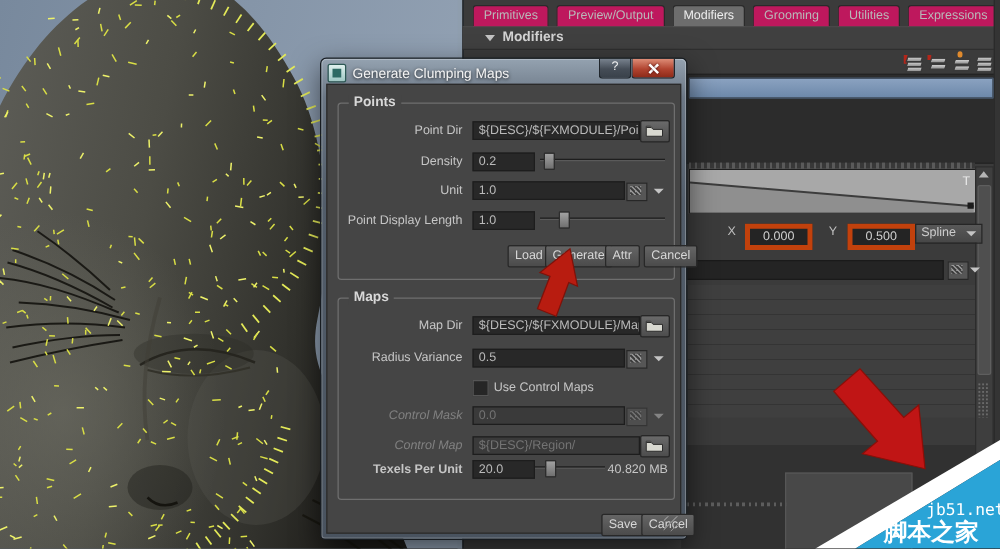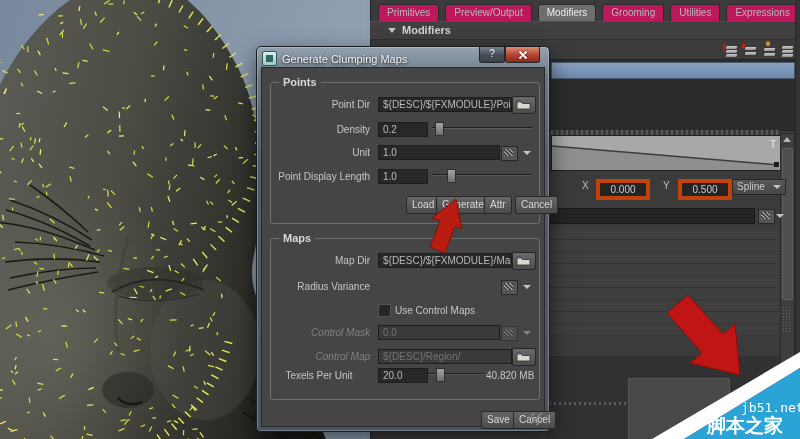--- a/index.html
+++ b/index.html
@@ -644,40 +644,41 @@
         <span class="group-title">Maps</span>
       </div>
       <span class="lbl" style="left:6px;top:187px;">Map Dir</span>
       <span class="inp" style="left:116px;top:185px;width:124px;">${DESC}/${FXMODULE}/Maps/</span>
       <span class="fbtn" style="left:250px;top:184px;">
         <svg width="15" height="10" viewBox="0 0 15 10">
             <path d="M1,2 L5,2 L6.5,3.5 L14,3.5 L14,9 L1,9 Z M1,2 L1,1 L4.5,1 L5.5,2" fill="#d8d8d0" stroke="#2d2d2d" stroke-width="0.8"></path>
           </svg>
       </span>
       <span class="lbl" style="left:6px;top:213px;">Radius Variance</span>
+      <span class="inp" style="left:116px;top:211px;width:112px;">0.5</span>
       <span class="mapbtn" style="left:239px;top:212px;">
           <span class="chk"></span>
         </span>
       <span class="dd-arrow" style="left:261px;top:217px;"></span>
       <span class="checkbox" style="left:116px;top:236px;"></span>
       <span class="lbl" style="left:133px;top:237px;width:auto;text-align:left;">Use Control Maps</span>
       <span class="lbl dis" style="left:6px;top:259px;">Control Mask</span>
       <span class="inp dis" style="left:116px;top:257px;width:112px;">0.0</span>
       <span class="mapbtn" style="left:239px;top:258px;opacity:.55;">
           <span class="chk"></span>
         </span>
       <span class="dd-arrow" style="left:261px;top:263px;opacity:.5;"></span>
       <span class="lbl dis" style="left:6px;top:283px;">Control Map</span>
       <span class="inp dis" style="left:116px;top:281px;width:124px;">${DESC}/Region/</span>
       <span class="fbtn" style="left:250px;top:280px;">
         <svg width="15" height="10" viewBox="0 0 15 10">
             <path d="M1,2 L5,2 L6.5,3.5 L14,3.5 L14,9 L1,9 Z M1,2 L1,1 L4.5,1 L5.5,2" fill="#d8d8d0" stroke="#2d2d2d" stroke-width="0.8"></path>
           </svg>
       </span>
-      <span class="lbl" style="left:6px;top:302px;font-weight:normal;text-align:center;">Texels Per Unit</span>
+      <span class="lbl" style="left:6px;top:302px;font-weight:bold;">Texels Per Unit</span>
       <span class="inp" style="left:116px;top:300px;width:40px;">20.0</span>
       <span class="slider" style="left:166px;top:300px;width:56px;">
           <span class="handle" style="left:8px;"></span>
         </span>
       <span class="lbl" style="left:224px;top:302px;width:auto;text-align:left;">40.820 MB</span>
 
       <span class="dbtn" style="left:219px;top:343px;">Save</span>
       <span class="dbtn" style="left:251px;top:343px;">Cancel</span>
       <span id="grip"></span>
     </div>

